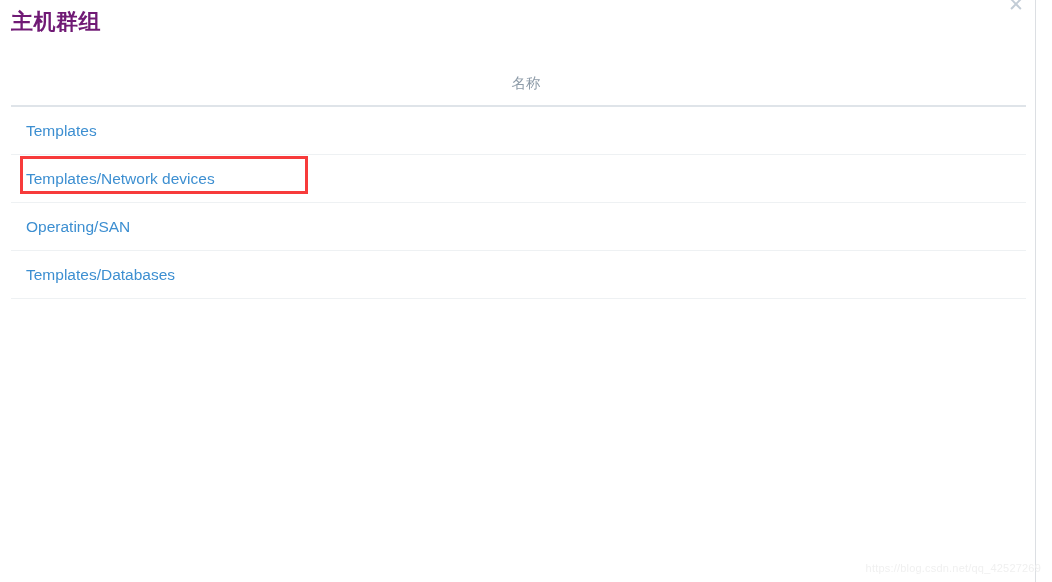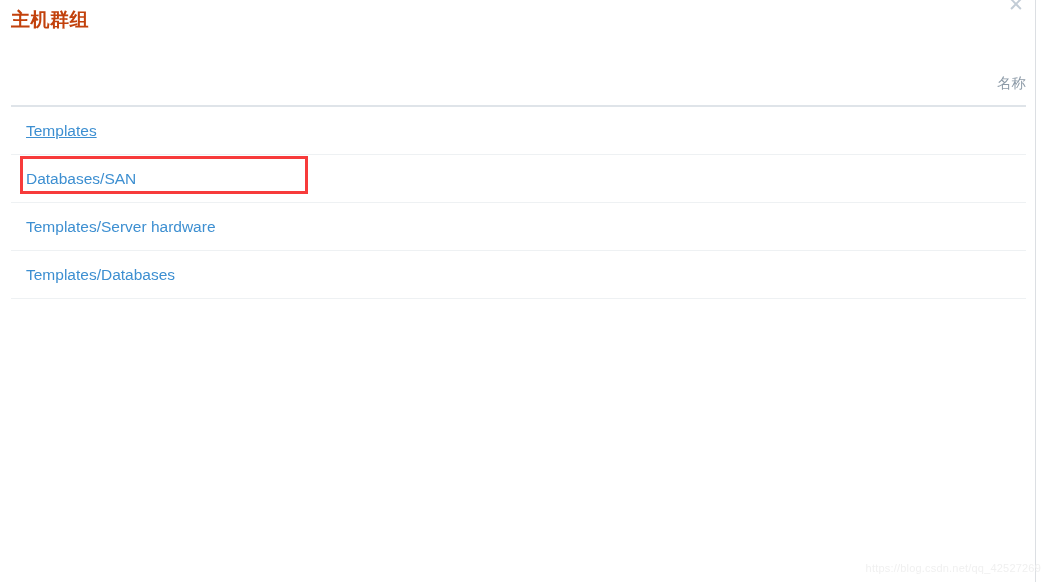--- a/index.html
+++ b/index.html
@@ -43,38 +43,38 @@
     cursor: pointer;
     user-select: none;
     font-family: "DejaVu Sans", sans-serif;
   }
 
   
   #page-title {
     position: absolute;
     left: 11px;
     top: 7px;
-    font-size: 19px;
+    font-size: 22px;
     font-weight: bold;
-    color: #c2410c;
+    color: #701a75;
     letter-spacing: 0.5px;
     font-family: "DejaVu Sans", "Liberation Sans", sans-serif;
   }
 
   
   #list-table {
     position: absolute;
     left: 11px;
     top: 62px;
     width: 1015px;
     border-collapse: collapse;
     table-layout: fixed;
   }
   #list-table th {
-    text-align: right;
+    text-align: center;
     font-size: 14.5px;
     font-weight: normal;
     color: #8d9ba8;
     padding: 0 0 0 15px;
     height: 43px;
     vertical-align: middle;
     border-bottom: 2px solid #dfe4e9;
     font-family: "DejaVu Sans", "Liberation Sans", sans-serif;
   }
   #list-table td {
@@ -87,21 +87,20 @@
     border-bottom: 1px solid #eef1f3;
   }
   .group-link {
     color: #3d8fd1;
     font-size: 15.5px;
     text-decoration: none;
     cursor: pointer;
     font-family: "Liberation Sans", "DejaVu Sans", sans-serif;
   }
   .group-link.hovered {
-    text-decoration: underline;
   }
 
   
   #annotation-box {
     position: absolute;
     left: 20px;
     top: 156px;
     width: 288px;
     height: 37px;
     border: 3px solid #f73b3b;
@@ -136,24 +135,24 @@
     <thead>
       <tr>
         <th>名称</th>
       </tr>
     </thead>
     <tbody id="table-body">
         <tr>
           <td><span class="group-link hovered">Templates</span></td>
         </tr>
         <tr>
-          <td><span class="group-link">Databases/SAN</span></td>
+          <td><span class="group-link">Templates/Network devices</span></td>
         </tr>
         <tr>
-          <td><span class="group-link">Templates/Server hardware</span></td>
+          <td><span class="group-link">Operating/SAN</span></td>
         </tr>
         <tr>
           <td><span class="group-link">Templates/Databases</span></td>
         </tr>
       </tbody>
   </table>
 
   <div id="annotation-box" style="top: 155.5px; height: 38px; border-color: rgb(247, 59, 59);"></div>
 
 </div>

